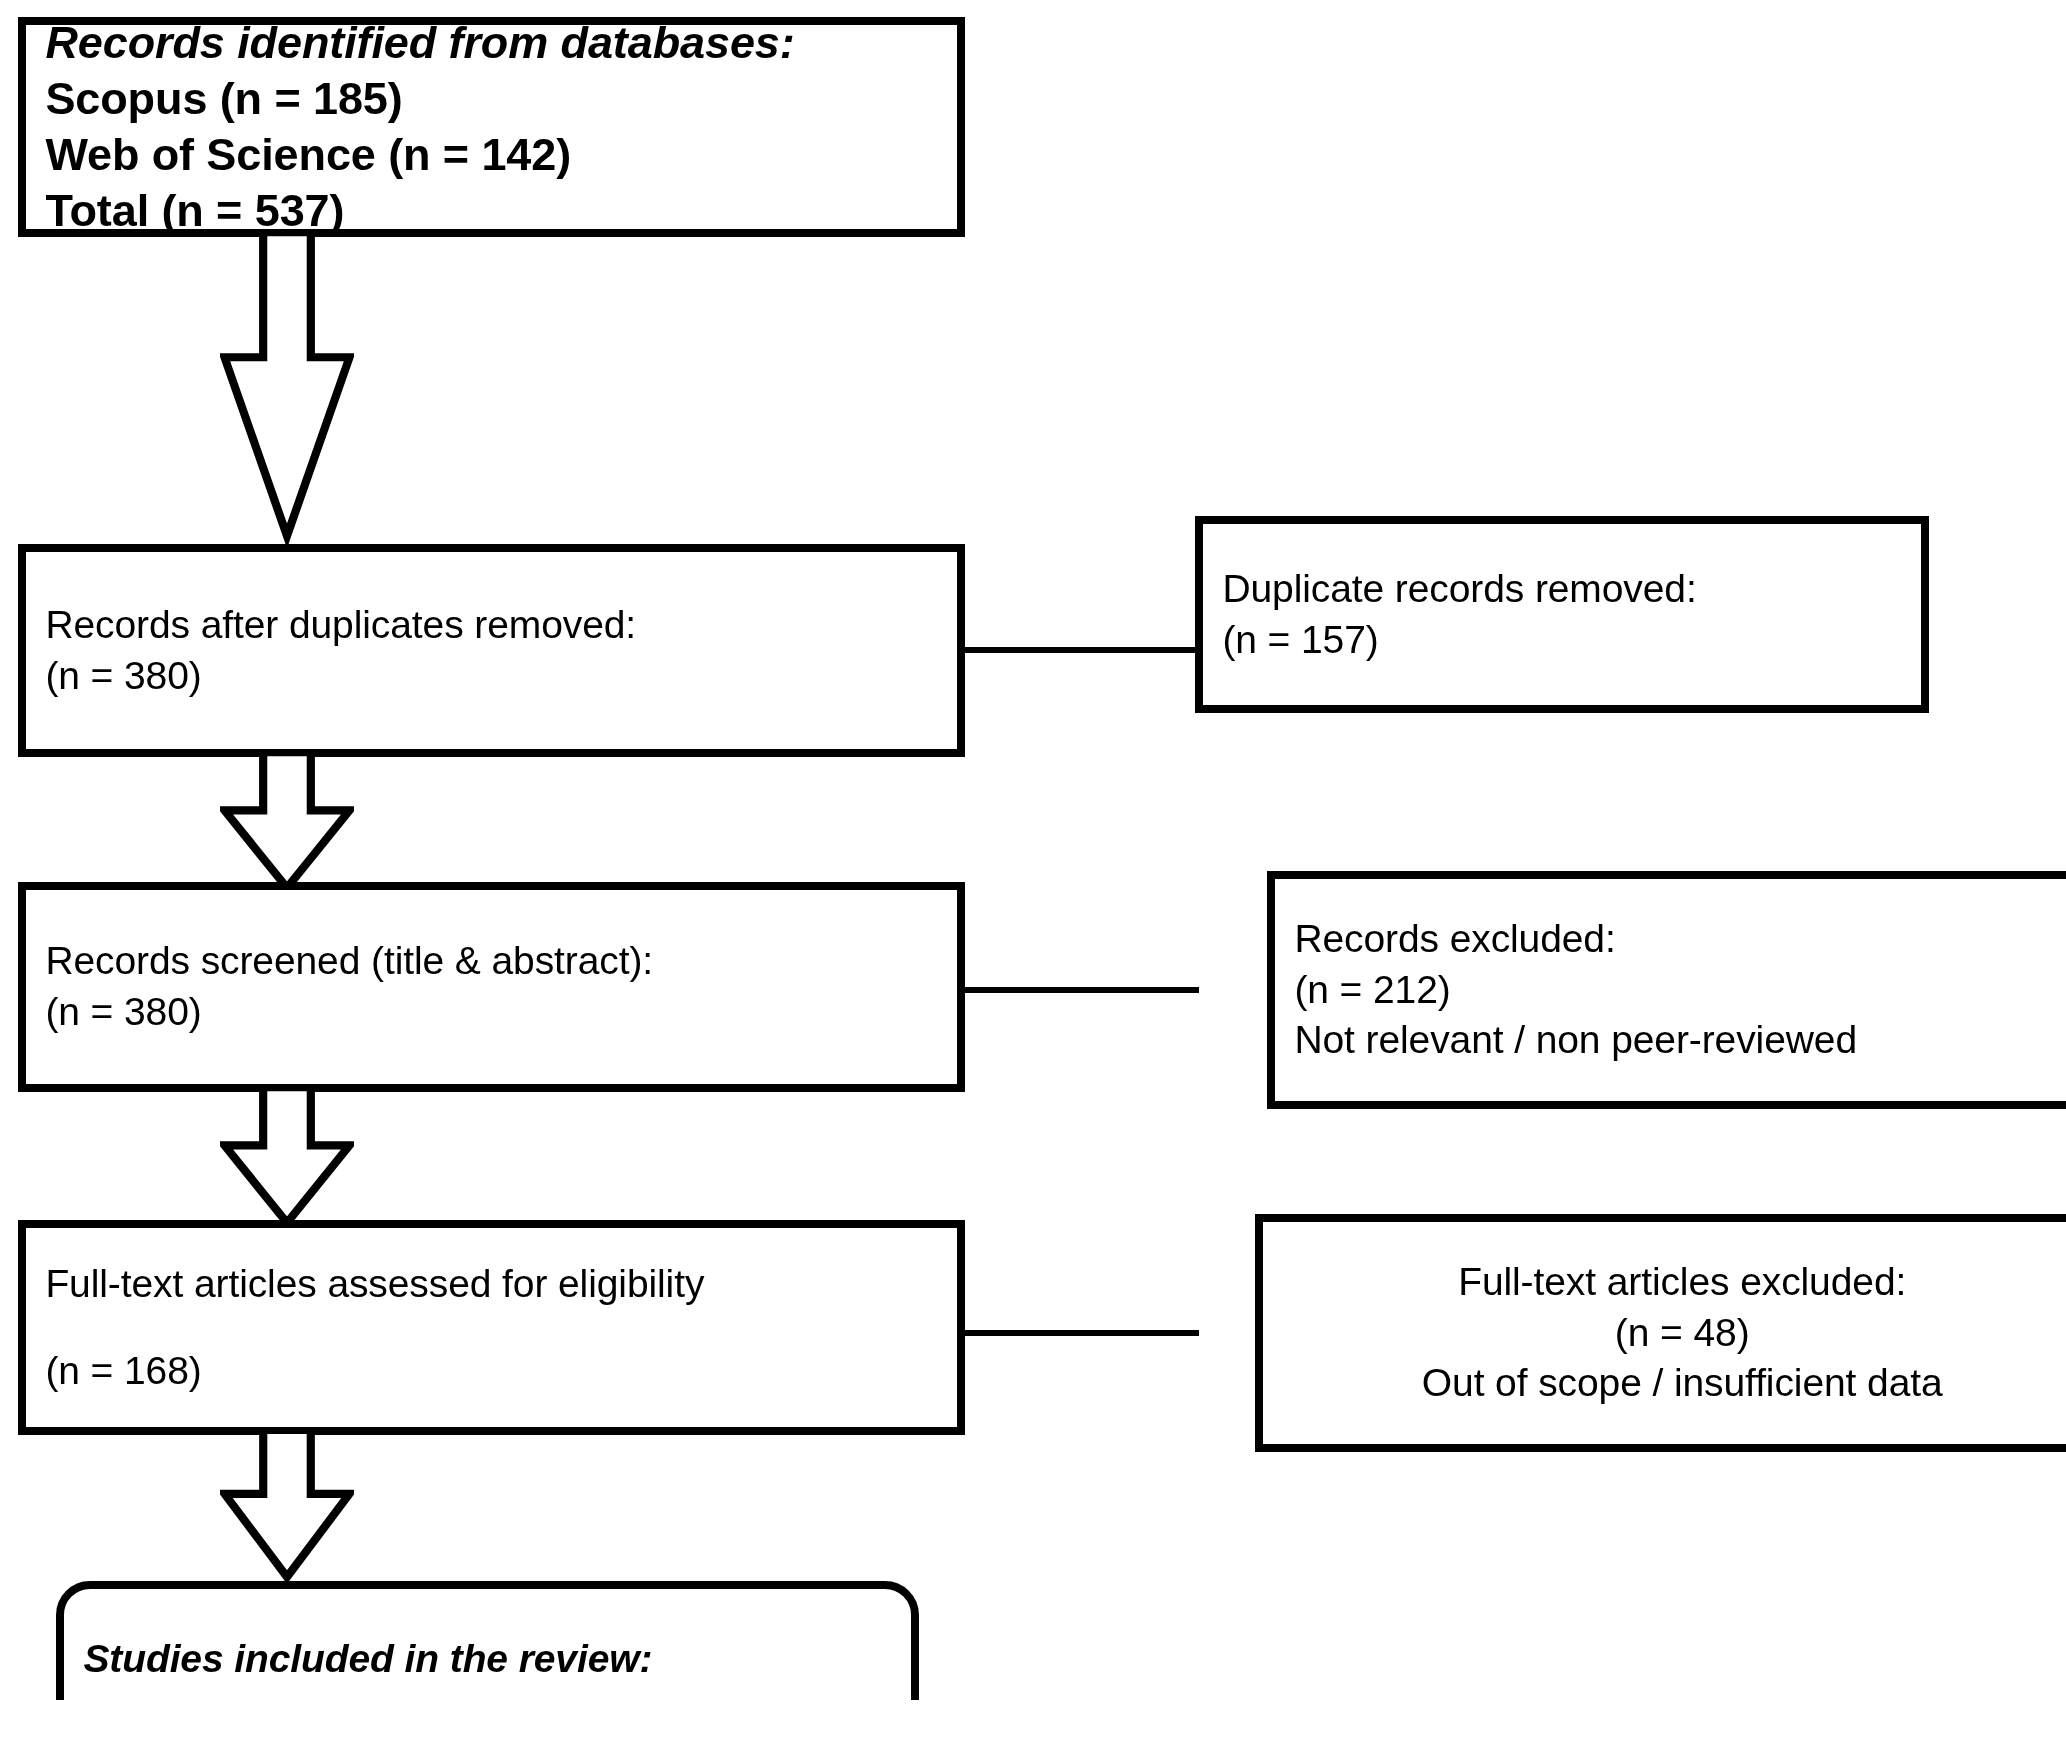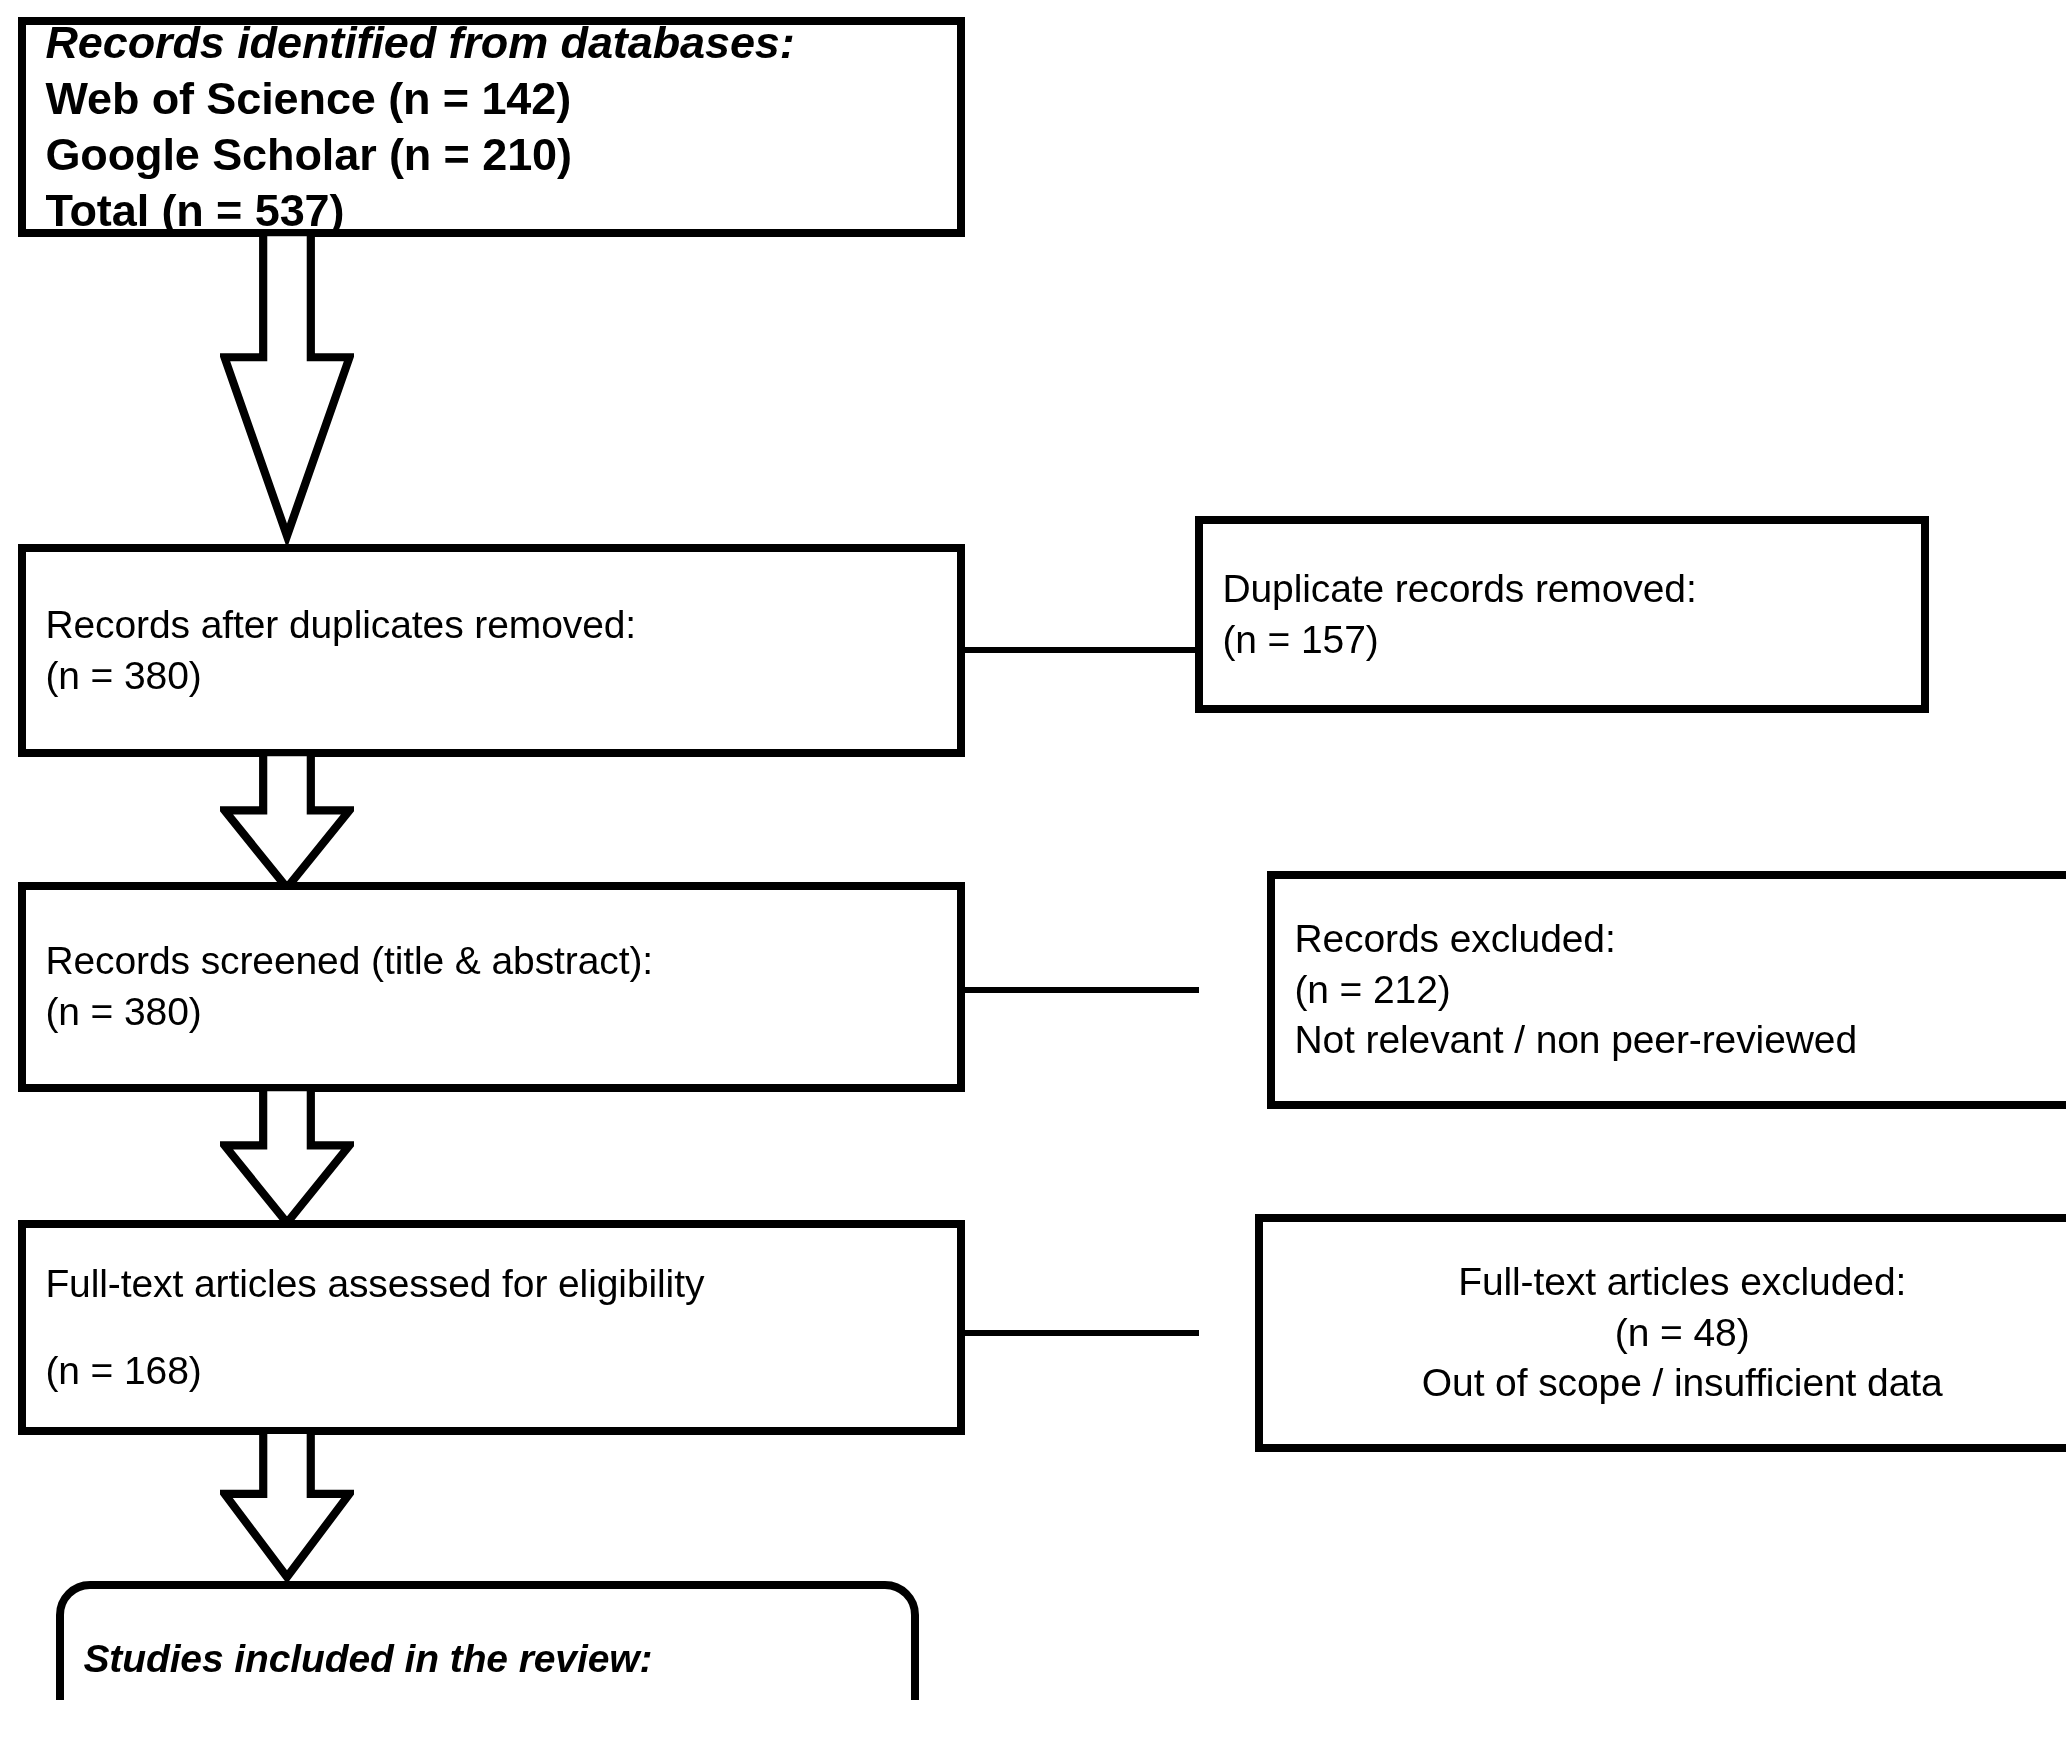--- a/index.html
+++ b/index.html
@@ -82,22 +82,22 @@
   
   .overflow-line { position: relative; }
 </style>
 </head>
 <body>
 
 <div id="canvas">
 
   <div class="flowbox" id="box-identified">
     <div class="line bolditalic pad-left">Records identified from databases:</div>
+    <div class="line bold pad-left">Scopus (n = 185)</div>
     <div class="line bold pad-left">Web of Science (n = 142)</div>
-    <div class="line bold pad-left">Google Scholar (n = 210)</div>
     <div class="line bold pad-left">Total (n = 537)</div>
   </div>
 
   <div class="arrow" id="arrow-1">
     <svg width="134" height="313" viewBox="0 0 180 420" xmlns="http://www.w3.org/2000/svg">
       <polygon points="58,0 122,0 122,168 174,168 90,408 6,168 58,168" fill="#ffffff" stroke="#000000" stroke-width="11" stroke-linejoin="miter"></polygon>
     </svg>
   </div>
 
   <div class="flowbox" id="box-dedup">

